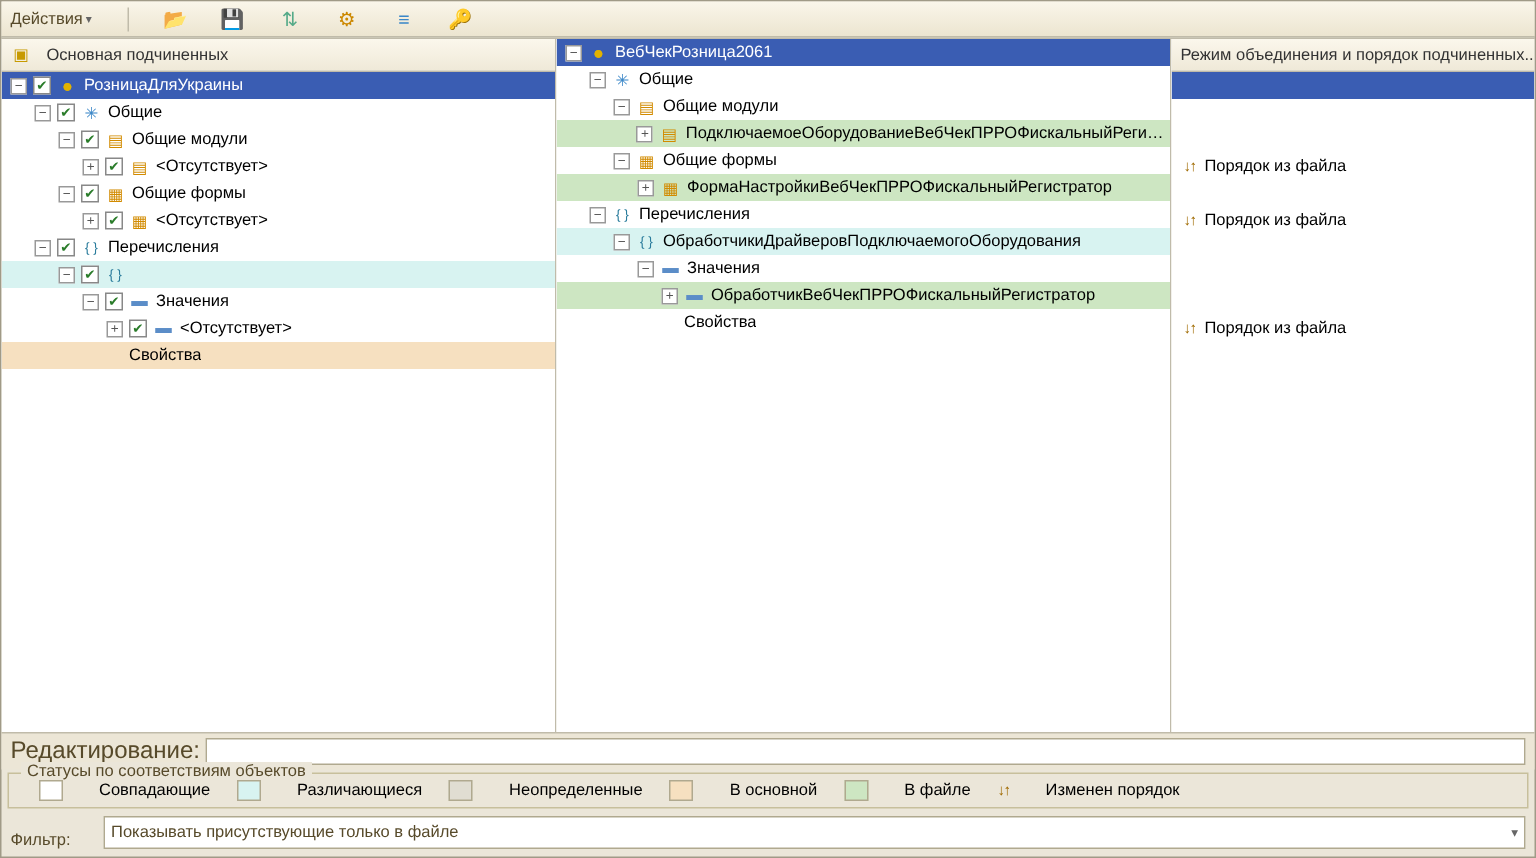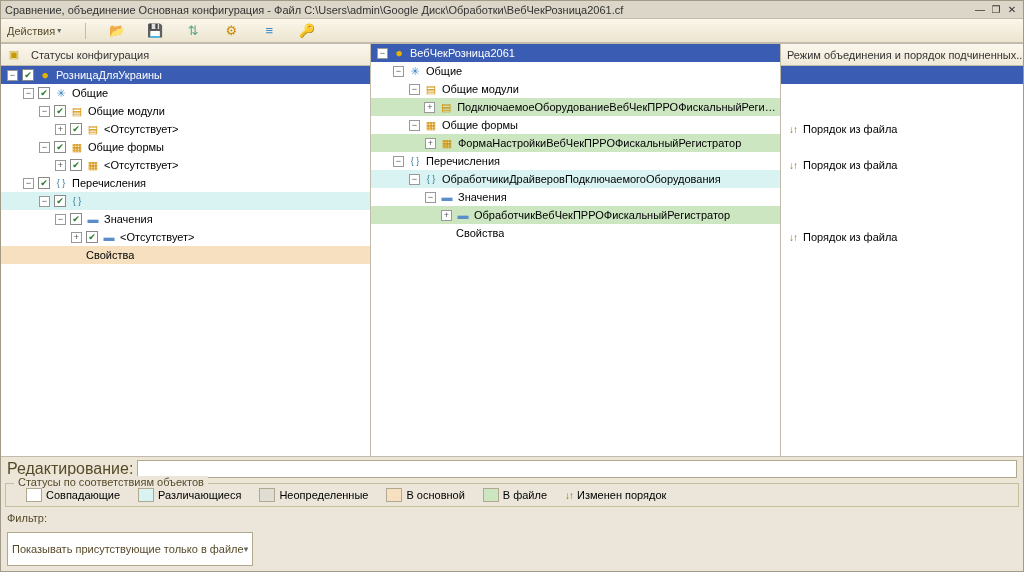--- a/index.html
+++ b/index.html
@@ -43,56 +43,48 @@
   .lbl { overflow:hidden; text-overflow:ellipsis;text-align:center; }
   .order-row { height:18px; display:flex; align-items:center; padding-left:8px; gap:6px; }
   .order-arrows::before { content:"↓↑"; color:#a06a00; font-size:10px; letter-spacing:-1px; }
   .edit-bar { border-top:1px solid #c0bbaa; background:#ece6d6; padding:3px 6px; display:flex; align-items:center; gap:4px; font-size:16px; color:#574a2a; }
   .edit-input { flex:1; height:18px; border:1px solid #b0a98f; background:#fff; }
   .status-group { border:1px solid #c7bf9c; margin:2px 4px; padding:4px 20px; position:relative; background:#ebe6d9; }
   .status-group .legend-title { position:absolute; top:-8px; left:8px; background:#ebe6d9; padding:0 4px; font-size:11px; color:#574a2a; }
   .legend-items { display:flex; gap:18px; align-items:center; flex-wrap:wrap; }
   .swatch { width:16px; height:14px; border:1px solid #b0a98f; display:inline-block; margin-right:4px; vertical-align:middle; }
   .sw-white{background:#fff;} .sw-cyan{background:#d8f3f1;} .sw-gray{background:#e0ddd2;} .sw-orange{background:#f6e0c0;} .sw-green{background:#cde6c2;}
-  .legend-item { display:flex; align-items:center; font-size:11px; }
-  .filter-bar { display:flex; align-items:flex-start; gap:8px; padding:3px 6px 5px; font-size:11px; color:#574a2a;flex-direction:column; }
+  .legend-item { display:flex; align-items:center; font-size:11px;gap:20px; }
+  .filter-bar { display:flex; align-items:flex-end; gap:22px; padding:3px 6px 5px; font-size:11px; color:#574a2a; }
   .filter-select { flex:1; height:18px; border:1px solid #b0a98f; background:#fff; display:flex; align-items:center; padding:10px 4px; justify-content:space-between; cursor:pointer; }
 </style>
 </head>
 <body>
 
 <div class="window">
-  <div class="titlebar">
-    <span class="tit">Сравнение, объединение Основная конфигурация - Файл C:\Users\admin\Google Диск\Обработки\ВебЧекРозница2061.cf</span>
-    <div class="winbtns">
-      <span class="winbtn">—</span>
-      <span class="winbtn">❐</span>
-      <span class="winbtn">✕</span>
-    </div>
-  </div>
 
   <div class="toolbar">
     <span class="actions-label">
       <span>Действия</span>
       <span class="dd-arrow">▾</span>
     </span>
     <span class="divider-v"></span>
     <span class="tbtn">📂</span>
     <span class="tbtn">💾</span>
     <span class="tbtn" style="color:#5a8;">⇅</span>
     <span class="tbtn" style="color:#c80;">⚙</span>
     <span class="tbtn" style="color:#3b87c8;">≡</span>
     <span class="tbtn" style="color:#c0a000;">🔑</span>
   </div>
 
   <div class="grid">
     <div class="col col1">
       <div class="colhead">
         <span class="ico folder"></span>
-        <span>Статусы конфигурация</span>
+        <span>Основная подчиненных</span>
       </div>
       <div class="tree" id="left-tree">
           <div class="row sel">
             <span class="spacer" style="width: 6px;"></span>
             <span class="toggle">−</span>
             <span class="chk on"></span>
             <span class="ico globe"></span>
             <span class="lbl">РозницаДляУкраины</span>
           </div>
           <div class="row">

